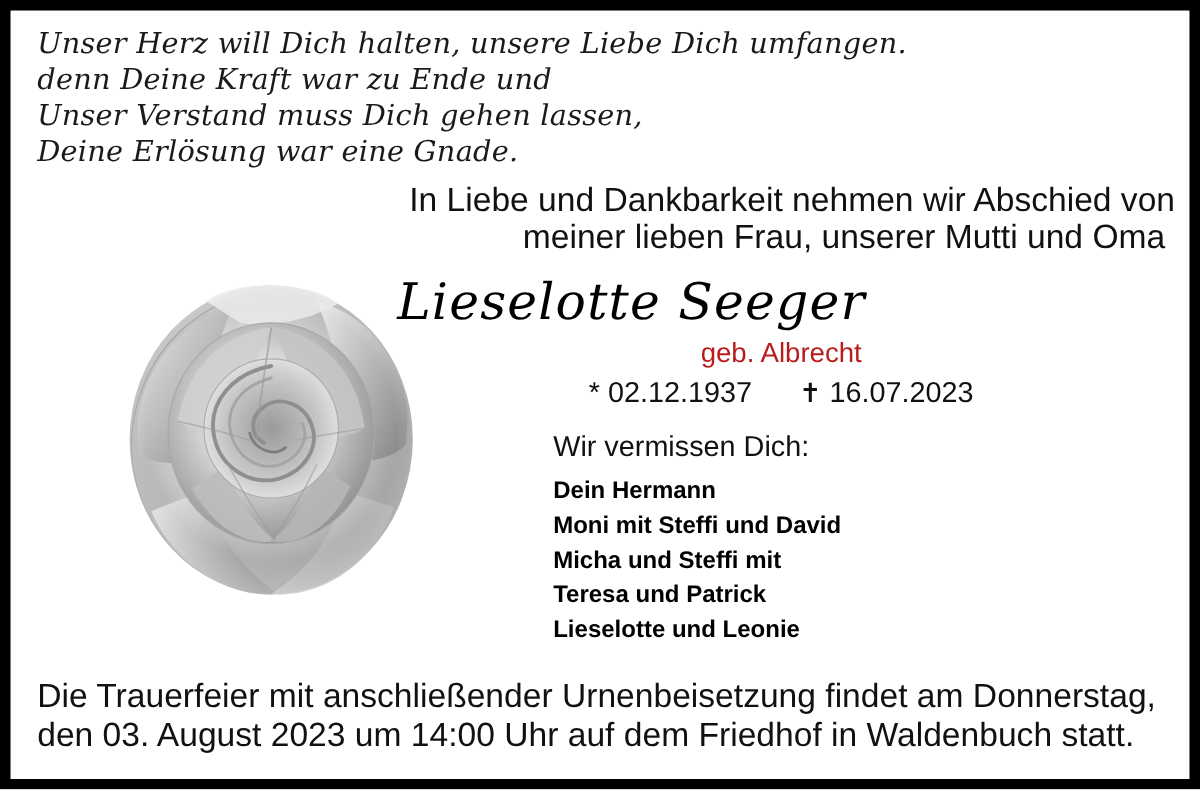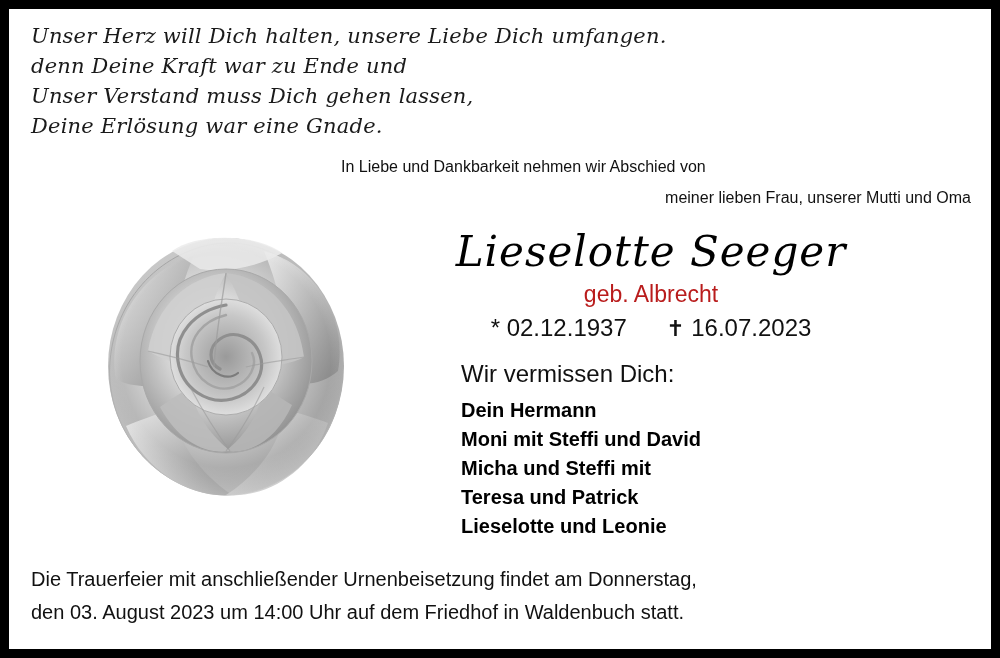--- a/index.html
+++ b/index.html
@@ -43,21 +43,21 @@
   }
 
   
   .poem {
     position: absolute;
     left: 20px;
     top: 10px;
     width: 620px;
     font-family: "DejaVu Serif", serif;
     font-style: italic;
-    font-size: 21px;
+    font-size: 24px;
     line-height: 30px;
     color: #1a1a1a;
     letter-spacing: 0.2px;
   }
   .poem div {
     white-space: nowrap;
   }
 
   
   .rose-wrap {
@@ -70,35 +70,35 @@
   .rose-svg { display: block; }
 
   
   .main-col {
     position: absolute;
     left: 320px;
     top: 140px;
     width: 640px;
   }
   .intro {
-    font-size: 16px;
+    font-size: 28px;
     line-height: 31px;
     color: #111111;
     text-align: left;
     margin: 0 0 14px 10px;
     white-space: nowrap;
   }
   .intro .l2 { display: block; text-align: right; }
   .name {
     font-family: "DejaVu Serif", serif;
     font-style: italic;
     font-size: 42px;
     line-height: 50px;
     color: #000000;
-    text-align: center;
+    text-align: left;
     margin: 4px 0 2px 0;
     letter-spacing: 1px;
     white-space: nowrap;
   }
   .maiden {
     font-size: 23px;
     line-height: 30px;
     color: #b91c1c;
     text-align: center;
     margin: 0 0 2px 0;
@@ -127,21 +127,21 @@
     color: #000000;
   }
   .family div { white-space: nowrap; }
 
   
   .notice {
     position: absolute;
     left: 20px;
     top: 552px;
     width: 940px;
-    font-size: 20px;
+    font-size: 28px;
     line-height: 33px;
     color: #111111;
   }
   .notice div { white-space: nowrap; }
 </style>
 </head>
 <body>
 
 <div id="page">
 

